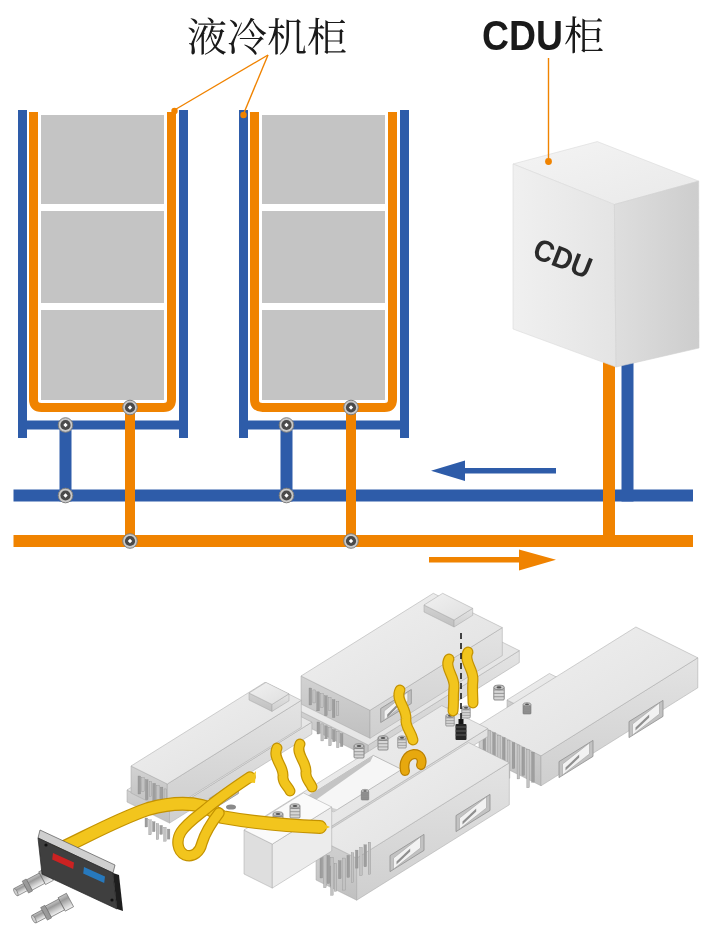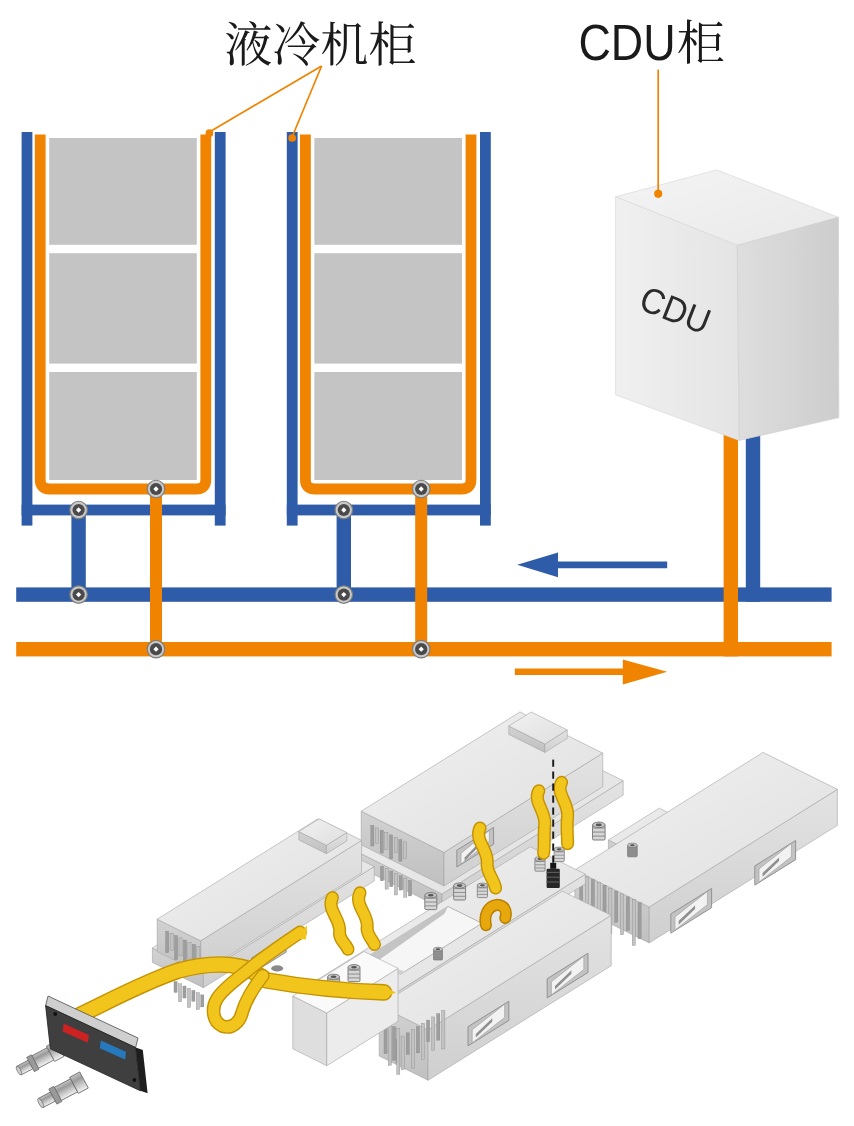--- a/index.html
+++ b/index.html
@@ -1,17 +1,17 @@
 <!DOCTYPE html>
 <html style="--pipe-blue: #2e5ca9; --pipe-orange: #f08300; --cabinet-gray: #c4c4c4; --cdu-front: #ebebeb; --cdu-side: #d7d7d7; --cdu-top: #f2f2f2; --tube-yellow: #f2c51d; --tube-outline: #c39200; --tube-orange: #e7a80e; --board-top: #ededed; --board-front: #dcdcdc; --board-side: #c9c9c9; --label-text: #1a1a1a; --background: #ffffff; --connector-red: #cc2222; --connector-blue: #2779bd;"><head>
 <meta charset="utf-8">
 <style>
   html,body{margin:0;padding:0;background:#fff;}
   body{width:712px;height:938px;overflow:hidden;font-family:"Liberation Sans",sans-serif;}
-  .stage{position:relative;width:712px;height:686px;background:var(--background,#fff);}
+  .stage{position:relative;width:712px;height:686px;background:var(--background,#fff);font-weight:bold;}
   svg{display:block;}
   .sr-only{position:absolute;width:1px;height:1px;overflow:hidden;clip:rect(0 0 0 0);white-space:nowrap;}
   text{font-family:"Liberation Sans",sans-serif;}
 </style>
 </head>
 <body>
 
 <div class="stage">
 <div class="sr-only">
   

